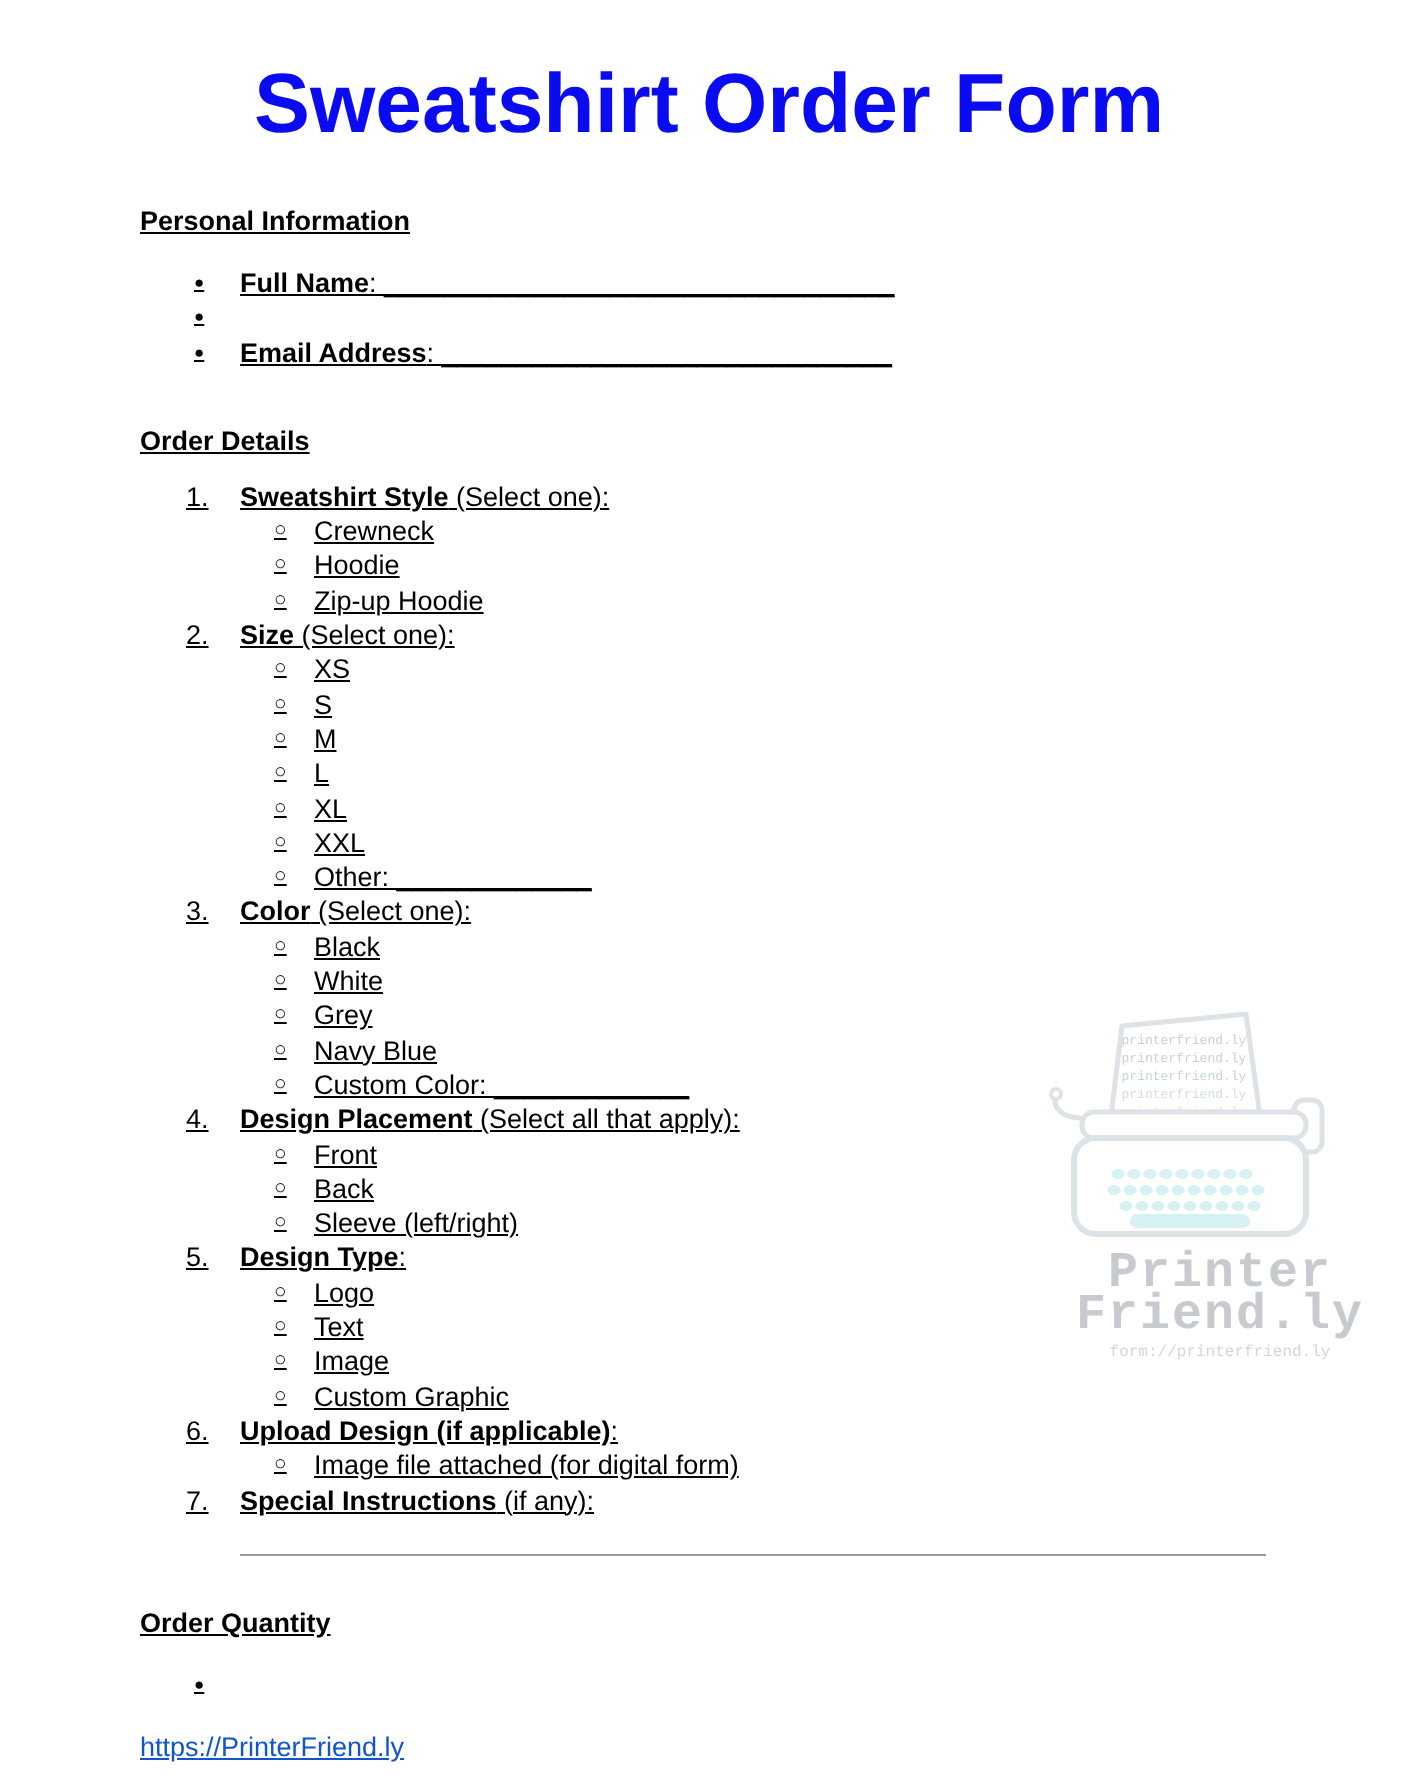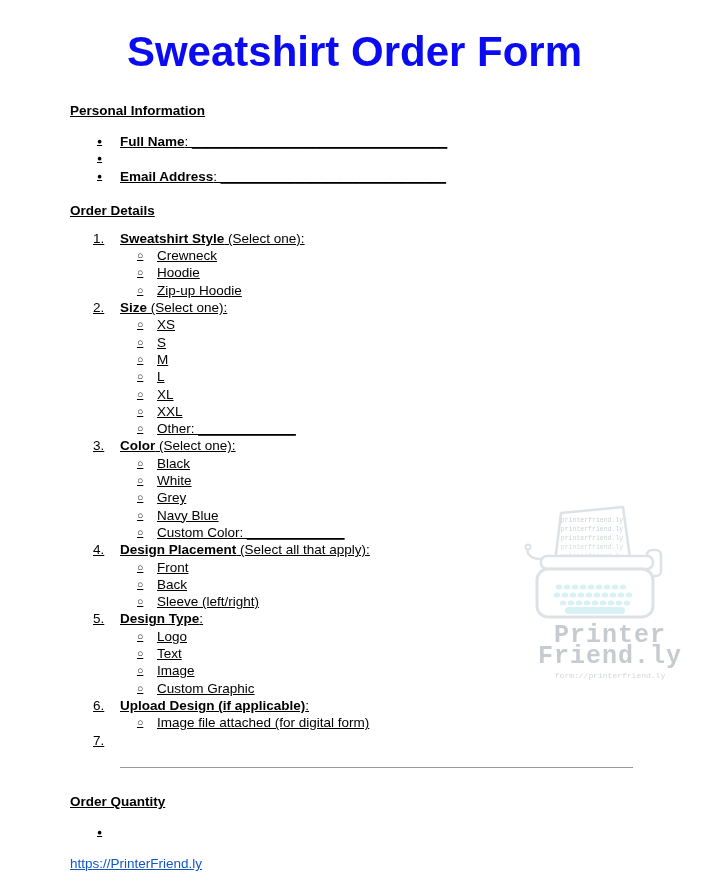--- a/index.html
+++ b/index.html
@@ -7,21 +7,21 @@
     position:relative; width:709px; height:895px; background:#fff;
     overflow:hidden; font-family:"Liberation Sans", sans-serif; color:#000;
   }
   .title {
     position:relative; z-index:1; margin:28px 0 0; text-align:center;
     font-size:42px; line-height:48px; font-weight:bold; color:var(--title-color);
   }
   .content { position:relative; z-index:1; padding:0 70px;text-decoration:underline; }
   .sec { font-size:13.5px; font-weight:bold; margin:0; color:var(--text-color); }
   .sec-personal { margin-top:27px; }
-  .sec-details  { margin-top:18px; }
+  .sec-details  { margin-top:28px; }
   .sec-quantity { margin-top:26px; }
   .list { margin:0; padding:0; }
   .personal-list { margin-top:15px; }
   .details-list  { margin-top:12px; }
   .quantity-list { margin-top:15px; }
   .row { display:flex; font-size:13.5px; line-height:17.3px; color:var(--text-color); }
   .marker { flex:0 0 auto; }
   .b-marker { margin-left:27px; width:23px; font-size:8.5px; line-height:17.3px; }
   .num-marker { margin-left:23px; width:27px; }
   .o-marker { margin-left:67px; width:20px; font-size:10.5px; line-height:17.3px; color:#222; }
@@ -232,20 +232,21 @@
         <div class="row">
           <span class="marker num-marker">6.</span>
           <span class="text"><span class="lbl">Upload Design (if applicable)</span><span class="rest">:</span></span>
         </div>
         <div class="row">
           <span class="marker o-marker">○</span>
           <span class="text">Image file attached (for digital form)</span>
         </div>
         <div class="row">
           <span class="marker num-marker">7.</span>
+          <span class="text"><span class="lbl">Special Instructions</span><span class="rest"> (if any):</span></span>
         </div>
       </div>
 
     <hr class="answer-line">
 
     <h2 class="sec sec-quantity">Order Quantity</h2>
     <div class="list quantity-list" id="quantity-list">
         <div class="row">
           <span class="marker b-marker">●</span>
         </div>

